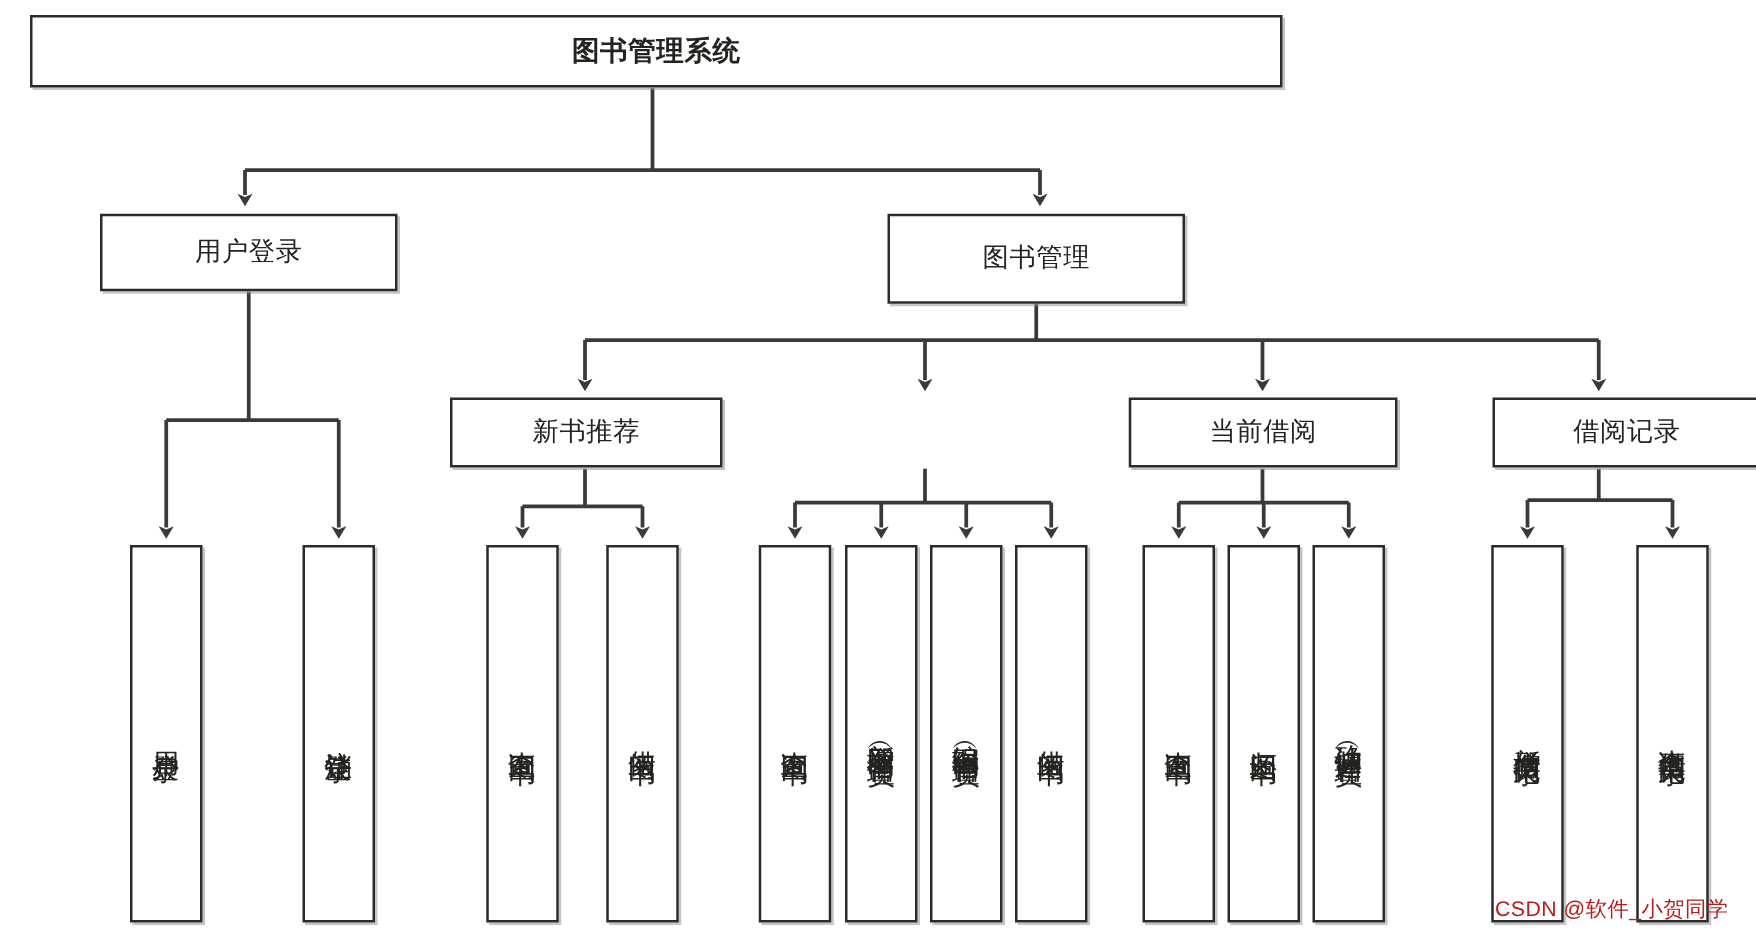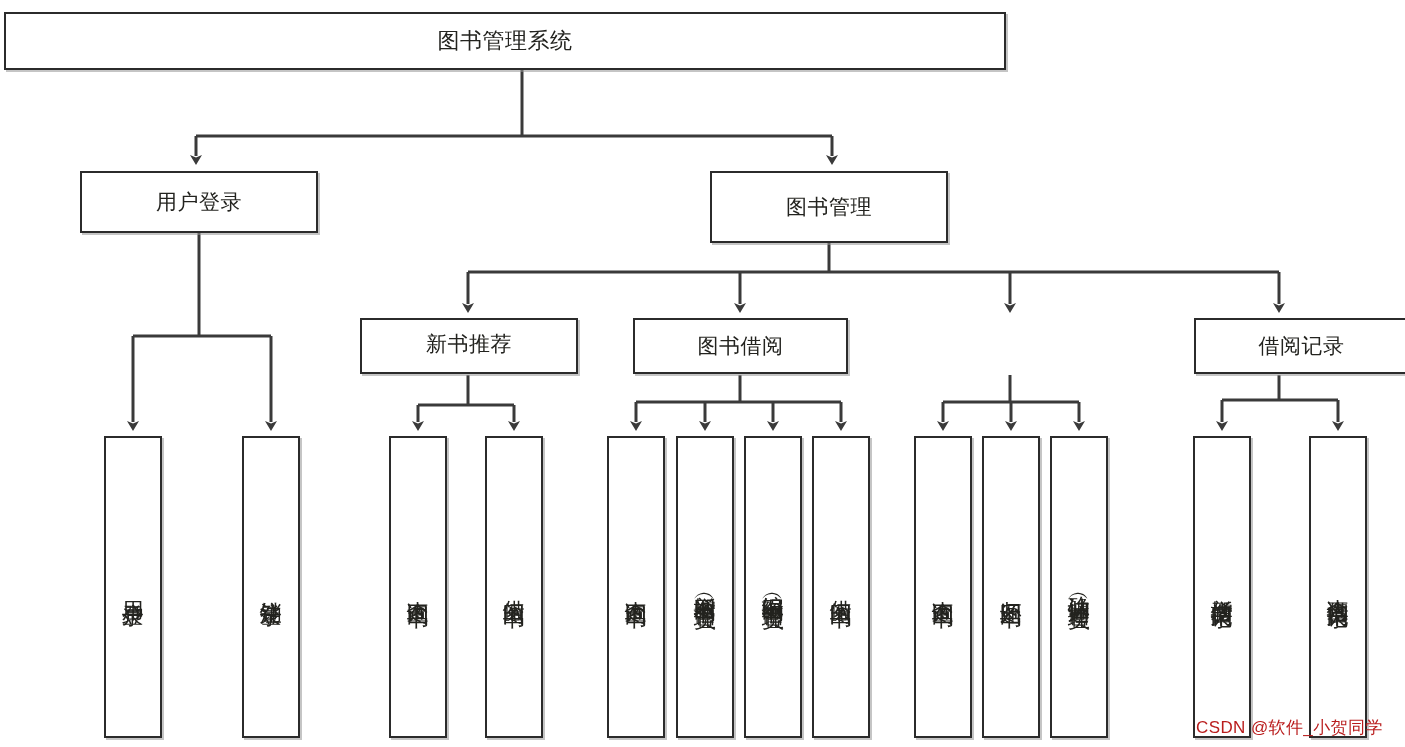--- a/index.html
+++ b/index.html
@@ -123,36 +123,36 @@
       <path d="M1011,402 L1011,422" marker-end="url(#arrow)"></path>
       <path d="M1079,402 L1079,422" marker-end="url(#arrow)"></path>
 
       <path d="M1279,375 L1279,400"></path>
       <path d="M1222,400 L1338,400"></path>
       <path d="M1222,400 L1222,422" marker-end="url(#arrow)"></path>
       <path d="M1338,400 L1338,422" marker-end="url(#arrow)"></path>
     </g>
   </svg>
 
-  <div class="node h root" style="left:4px; top:12px; width:1002px; height:58px;">
+  <div class="node h root" style="left:24px; top:12px; width:1002px; height:58px;font-weight:bold;">
     <span class="lbl">图书管理系统</span>
   </div>
 
   <div class="node h" style="left:80px; top:171px; width:238px; height:62px;">
     <span class="lbl">用户登录</span>
   </div>
   <div class="node h" style="left:710px; top:171px; width:238px; height:72px;">
     <span class="lbl">图书管理</span>
   </div>
 
-  <div class="node h" style="left:360px; top:318px; width:218px; height:56px;font-family:Liberation Mono, monospace;">
+  <div class="node h" style="left:360px; top:318px; width:218px; height:56px;">
     <span class="lbl">新书推荐</span>
   </div>
-  <div class="node h" style="left:633px; top:318px; width:215px; height:56px;">
-    <span class="lbl">图书借阅</span>
+  <div class="node h" style="left:903px; top:318px; width:215px; height:56px;">
+    <span class="lbl">当前借阅</span>
   </div>
   <div class="node h" style="left:1172px; top:318px; width:215px; height:56px;margin-left:22px;">
     <span class="lbl">借阅记录</span>
   </div>
 
   <div class="node v" style="left:104px; top:436px; width:58px; height:302px;">
     <span class="lbl">用户登录</span>
   </div>
   <div class="node v" style="left:242px; top:436px; width:58px; height:302px;">
     <span class="lbl">注销登录</span>

